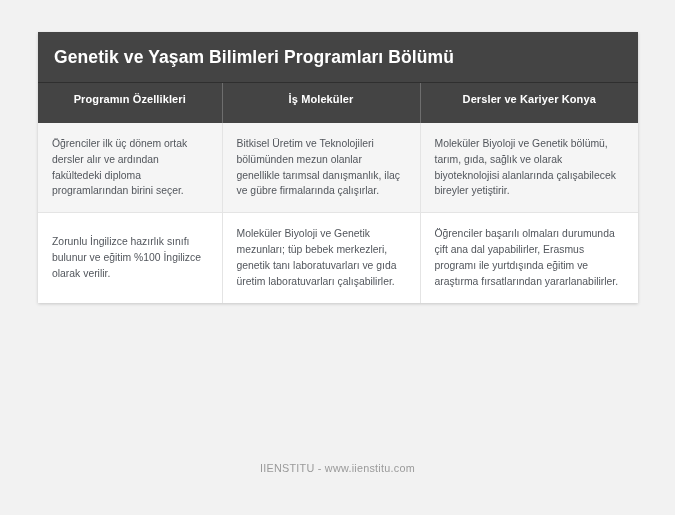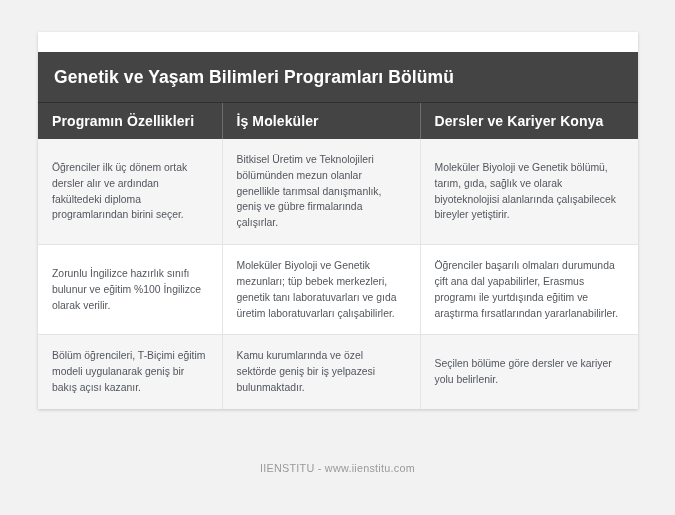--- a/index.html
+++ b/index.html
@@ -35,37 +35,36 @@
 
   .table-title {
     background: #444444;
     color: #ffffff;
     font-size: 17.5px;
     font-weight: bold;
     letter-spacing: 0.1px;
     padding: 15px 16px 14px 16px;
     line-height: 1.2;
     border-bottom: 1px solid #2f2f2f;
-    margin-top: 20px;
   }
 
   table.data {
     width: 100%;
     border-collapse: collapse;
     table-layout: fixed;
   }
 
   table.data th {
     background: #444444;
     color: #ffffff;
-    font-size: 14px;
+    font-size: 11px;
     font-weight: bold;
-    text-align: left;
+    text-align: center;
     vertical-align: middle;
-    padding: 10px 14px 10px 14px;
+    padding: 10px 14px 18px 14px;
     border-right: 1px solid #6e6e6e;
     letter-spacing: 0.1px;
   }
   table.data th:last-child { border-right: none; }
 
   table.data td {
     font-size: 10.4px;
     line-height: 1.52;
     color: #52565c;
     vertical-align: middle;
@@ -117,32 +116,27 @@
       <thead>
         <tr>
           <th>Programın Özellikleri</th>
           <th>İş Moleküler</th>
           <th>Dersler ve Kariyer Konya</th>
         </tr>
       </thead>
       <tbody>
         <tr class="alt">
           <td>Öğrenciler ilk üç dönem ortak dersler alır ve ardından fakültedeki diploma programlarından birini seçer.</td>
-          <td>Bitkisel Üretim ve Teknolojileri bölümünden mezun olanlar genellikle tarımsal danışmanlık, geniş ve gübre firmalarında çalışırlar.</td>
+          <td>Bitkisel Üretim ve Teknolojileri bölümünden mezun olanlar genellikle tarımsal danışmanlık, ilaç ve gübre firmalarında çalışırlar.</td>
           <td>Moleküler Biyoloji ve Genetik bölümü, tarım, gıda, sağlık ve olarak biyoteknolojisi alanlarında çalışabilecek bireyler yetiştirir.</td>
         </tr>
         <tr class="plain">
           <td>Zorunlu İngilizce hazırlık sınıfı bulunur ve eğitim %100 İngilizce olarak verilir.</td>
           <td>Moleküler Biyoloji ve Genetik mezunları; tüp bebek merkezleri, genetik tanı laboratuvarları ve gıda üretim laboratuvarları çalışabilirler.</td>
           <td>Öğrenciler başarılı olmaları durumunda çift ana dal yapabilirler, Erasmus programı ile yurtdışında eğitim ve araştırma fırsatlarından yararlanabilirler.</td>
-        </tr>
-        <tr class="alt">
-          <td>Bölüm öğrencileri, T-Biçimi eğitim modeli uygulanarak geniş bir bakış açısı kazanır.</td>
-          <td>Kamu kurumlarında ve özel sektörde geniş bir iş yelpazesi bulunmaktadır.</td>
-          <td>Seçilen bölüme göre dersler ve kariyer yolu belirlenir.</td>
         </tr>
       </tbody>
     </table>
 
   </div>
 
   <div class="footer">IIENSTITU - www.iienstitu.com</div>
 
 </div>
 

